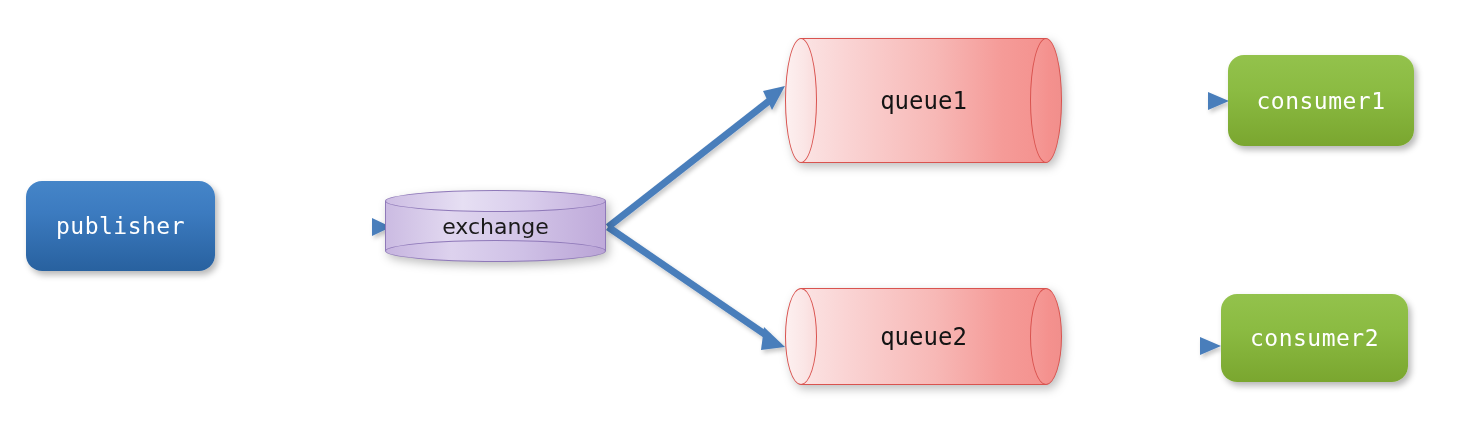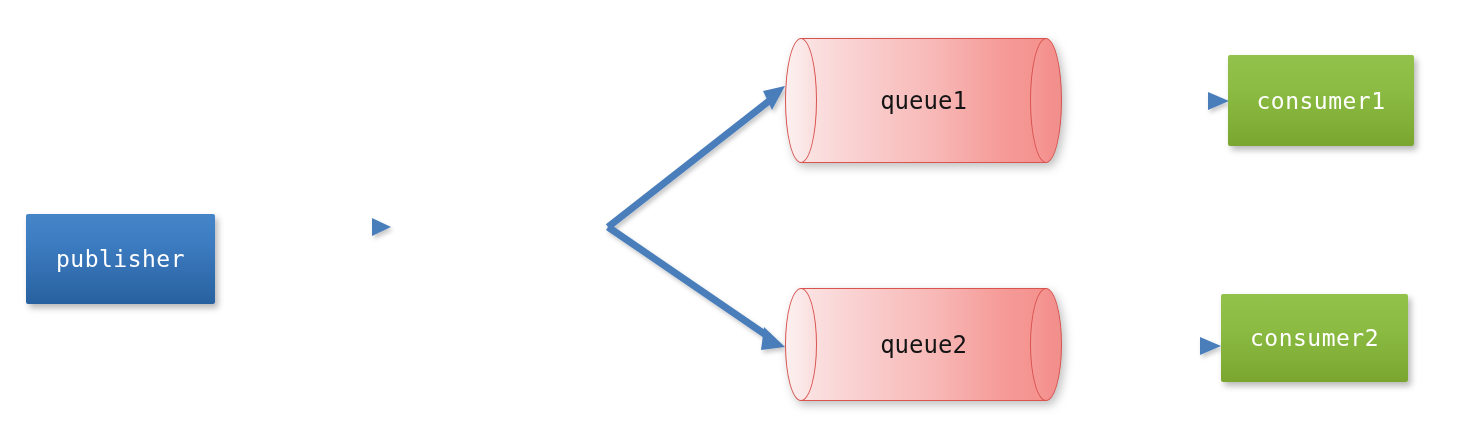--- a/index.html
+++ b/index.html
@@ -12,37 +12,36 @@
     width: 1459px;
     height: 423px;
     background: #ffffff;
     overflow: hidden;
     font-family: "DejaVu Sans Mono", "Liberation Mono", monospace;
   }
 
   
   .node-box {
     position: absolute;
-    border-radius: 2px;
+    border-radius: 16px;
     display: flex;
     align-items: center;
     justify-content: center;
     box-sizing: border-box;
     box-shadow: 3px 4px 6px rgba(0,0,0,0.28);
   }
   .node-box .node-label {
     color: #ffffff;
     font-family: "DejaVu Sans Mono", "Liberation Mono", monospace;
     font-size: 23px;
     letter-spacing: 0.5px;
     white-space: nowrap;
   }
   .node-blue {
     background: linear-gradient(to bottom, #4585c8 0%, #3c7bc0 35%, #28619f 100%);
-    margin-top: 33px;
   }
   .node-green {
     background: linear-gradient(to bottom, #93c24c 0%, #8bbb42 40%, #7aa62f 100%);
   }
 
   
   .cyl-v {
     position: absolute;
     filter: drop-shadow(3px 4px 5px rgba(0,0,0,0.25));
   }
@@ -183,29 +182,35 @@
     <g filter="url(#softShadow)">
       <line x1="1062" y1="346" x2="1200" y2="346" stroke="url(#shaftGradH)" stroke-width="6"></line>
       <polygon points="1200,337 1221,346 1200,355" fill="#4a7ebb"></polygon>
     </g>
   </svg>
 
   <div class="node-box node-blue" style="left:26px; top:181px; width:189px; height:90px;">
     <span class="node-label">publisher</span>
   </div>
 
+  <div class="cyl-v" style="left:385px; top:190px; width:221px; height:72px;">
+    <div class="cyl-v-body"></div>
+    <div class="cyl-v-bottom"></div>
+    <div class="cyl-v-top"></div>
+    <div class="cyl-v-text">exchange</div>
+  </div>
 
   <div class="cyl-h" style="left:785px; top:38px; width:277px; height:125px;">
     <div class="cyl-h-body"></div>
     <div class="cyl-h-right"></div>
     <div class="cyl-h-left"></div>
     <div class="cyl-h-text">queue1</div>
   </div>
 
-  <div class="cyl-h" style="left:785px; top:288px; width:277px; height:113px;">
+  <div class="cyl-h" style="left:785px; top:288px; width:277px; height:97px;">
     <div class="cyl-h-body"></div>
     <div class="cyl-h-right"></div>
     <div class="cyl-h-left"></div>
     <div class="cyl-h-text">queue2</div>
   </div>
 
   <div class="node-box node-green" style="left:1228px; top:55px; width:186px; height:91px;">
     <span class="node-label">consumer1</span>
   </div>
 

